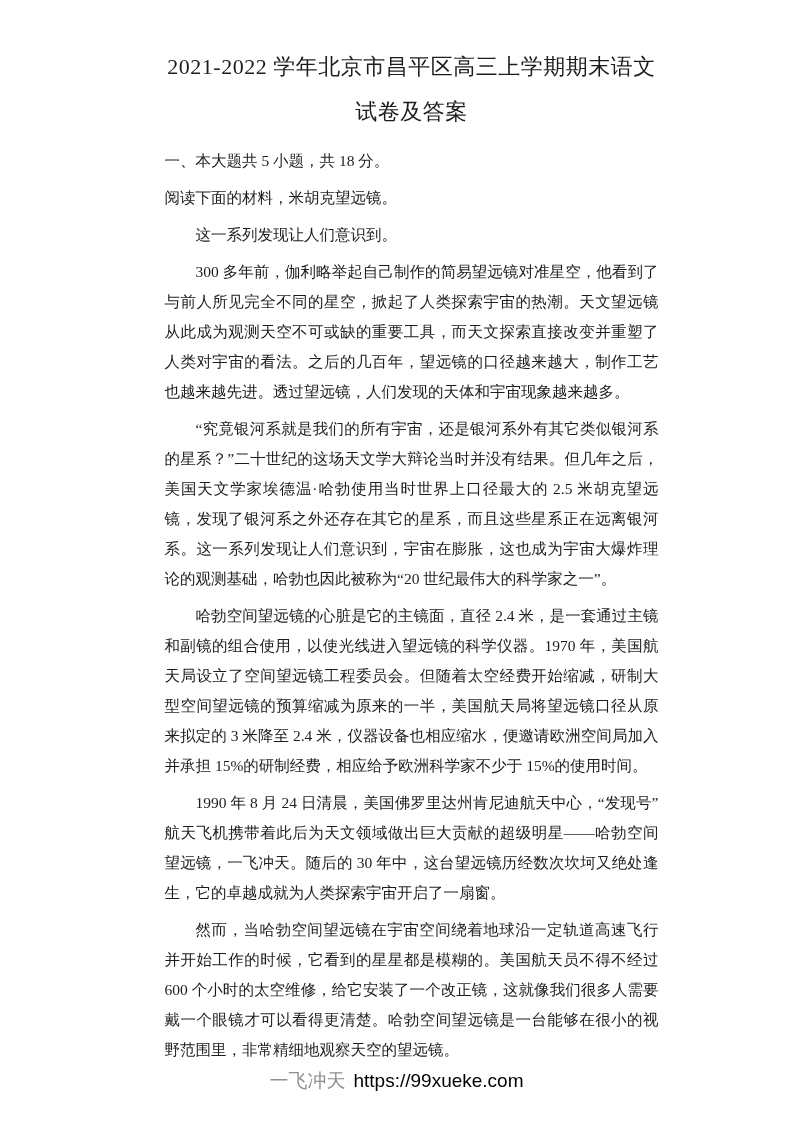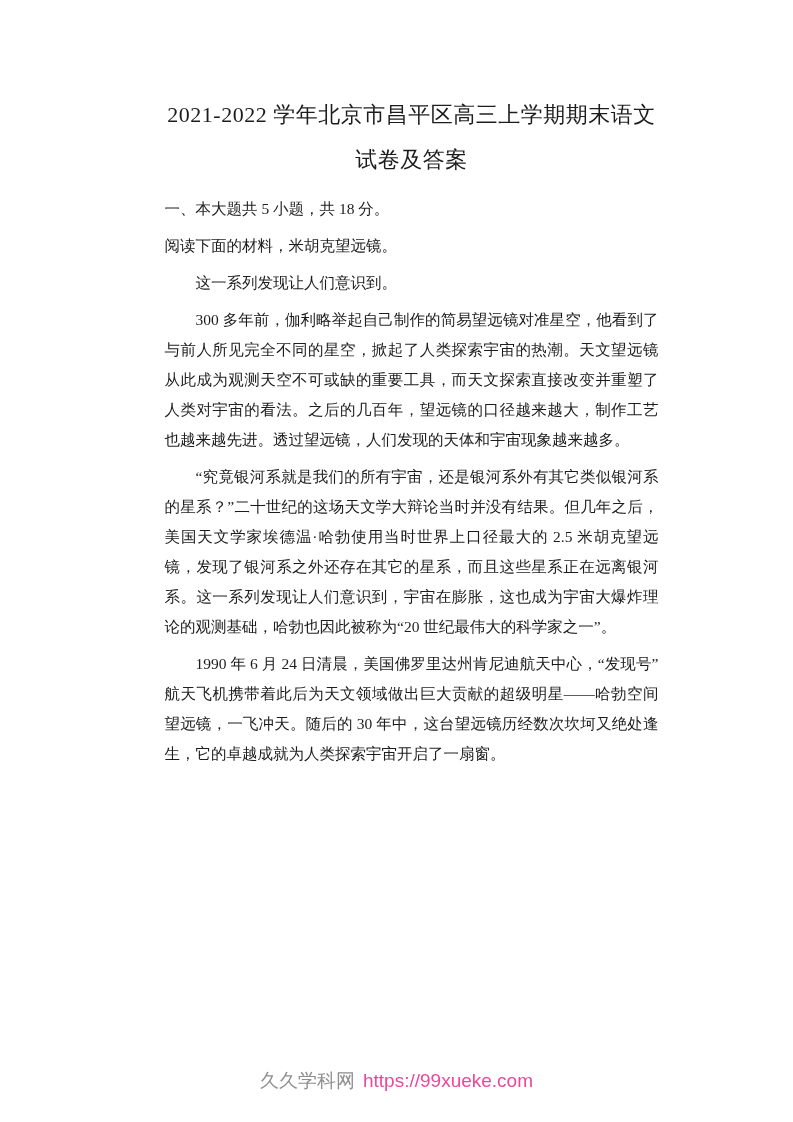--- a/index.html
+++ b/index.html
@@ -7,21 +7,21 @@
     padding: 0;
     background: #ffffff;
   }
   .page {
     position: relative;
     width: 714px;
     height: 1122px;
     margin: 0 auto;
     background: #ffffff;
     box-sizing: border-box;
-    padding: 92px 88px 0 118px;
+    padding: 44px 88px 0 118px;
     font-family: "Liberation Serif", "DejaVu Serif", serif;
     color: #1c1c1c;
     overflow: hidden;
   }
   .doc-title {
     margin: 0 auto 12px auto;
     max-width: 588px;
     font-size: 22px;
     line-height: 45px;
     font-weight: 400;
@@ -45,37 +45,39 @@
     bottom: 28px;
     text-align: center;
     font-family: "Liberation Sans", "DejaVu Sans", sans-serif;
     font-size: 19px;
     color: #8f8f8f;
   }
   .page-footer .site-name {
     margin-right: 8px;
   }
   .page-footer .site-url {
-    color: #ec4899;
+    color: #000000;
     text-decoration: none;
   }
 </style>
 </head>
 <body>
 
 <div class="page">
 
   <h1 class="doc-title">2021-2022 学年北京市昌平区高三上学期期末语文试卷及答案</h1>
 
   <div class="doc-body">
     <p class="noindent">一、本大题共 5 小题，共 18 分。</p>
     <p class="noindent">阅读下面的材料，米胡克望远镜。</p>
     <p class="indent">这一系列发现让人们意识到。</p>
     <p class="indent">300 多年前，伽利略举起自己制作的简易望远镜对准星空，他看到了与前人所见完全不同的星空，掀起了人类探索宇宙的热潮。天文望远镜从此成为观测天空不可或缺的重要工具，而天文探索直接改变并重塑了人类对宇宙的看法。之后的几百年，望远镜的口径越来越大，制作工艺也越来越先进。透过望远镜，人们发现的天体和宇宙现象越来越多。</p>
     <p class="indent">“究竟银河系就是我们的所有宇宙，还是银河系外有其它类似银河系的星系？”二十世纪的这场天文学大辩论当时并没有结果。但几年之后，美国天文学家埃德温·哈勃使用当时世界上口径最大的 2.5 米胡克望远镜，发现了银河系之外还存在其它的星系，而且这些星系正在远离银河系。这一系列发现让人们意识到，宇宙在膨胀，这也成为宇宙大爆炸理论的观测基础，哈勃也因此被称为“20 世纪最伟大的科学家之一”。</p>
-    <p class="indent">1990 年 6 月 24 日清晨，美国佛罗里达州肯尼迪航天中心，“发现号”航天飞机携带着此后为天文领域做出巨大贡献的超级明星——哈勃空间望远镜，一飞冲天。随后的 30 年中，这台望远镜历经数次坎坷又绝处逢生，它的卓越成就为人类探索宇宙开启了一扇窗。</p>
+    <p class="indent">哈勃空间望远镜的心脏是它的主镜面，直径 2.4 米，是一套通过主镜和副镜的组合使用，以使光线进入望远镜的科学仪器。1970 年，美国航天局设立了空间望远镜工程委员会。但随着太空经费开始缩减，研制大型空间望远镜的预算缩减为原来的一半，美国航天局将望远镜口径从原来拟定的 3 米降至 2.4 米，仪器设备也相应缩水，便邀请欧洲空间局加入并承担 15%的研制经费，相应给予欧洲科学家不少于 15%的使用时间。</p>
+    <p class="indent">1990 年 8 月 24 日清晨，美国佛罗里达州肯尼迪航天中心，“发现号”航天飞机携带着此后为天文领域做出巨大贡献的超级明星——哈勃空间望远镜，一飞冲天。随后的 30 年中，这台望远镜历经数次坎坷又绝处逢生，它的卓越成就为人类探索宇宙开启了一扇窗。</p>
+    <p class="indent">然而，当哈勃空间望远镜在宇宙空间绕着地球沿一定轨道高速飞行并开始工作的时候，它看到的星星都是模糊的。美国航天员不得不经过 600 个小时的太空维修，给它安装了一个改正镜，这就像我们很多人需要戴一个眼镜才可以看得更清楚。哈勃空间望远镜是一台能够在很小的视野范围里，非常精细地观察天空的望远镜。</p>
   </div>
 
   <div class="page-footer">
-    <span class="site-name">久久学科网</span><a class="site-url" href="#">https://99xueke.com</a>
+    <span class="site-name">一飞冲天</span><a class="site-url" href="#">https://99xueke.com</a>
   </div>
 
 </div>
 
 </body></html>

